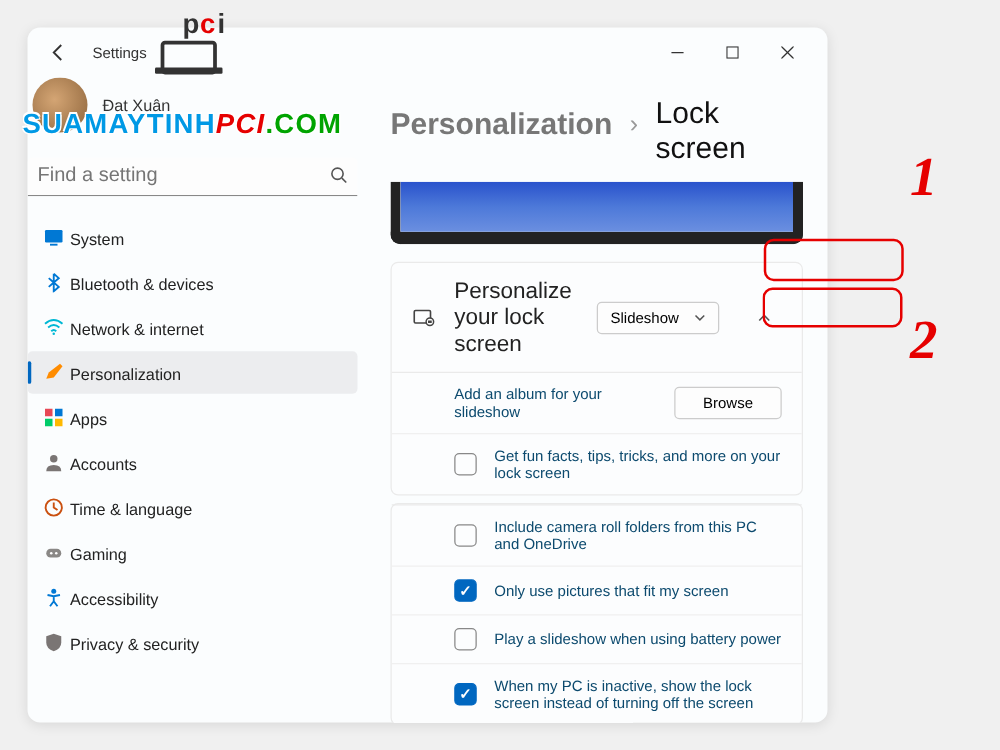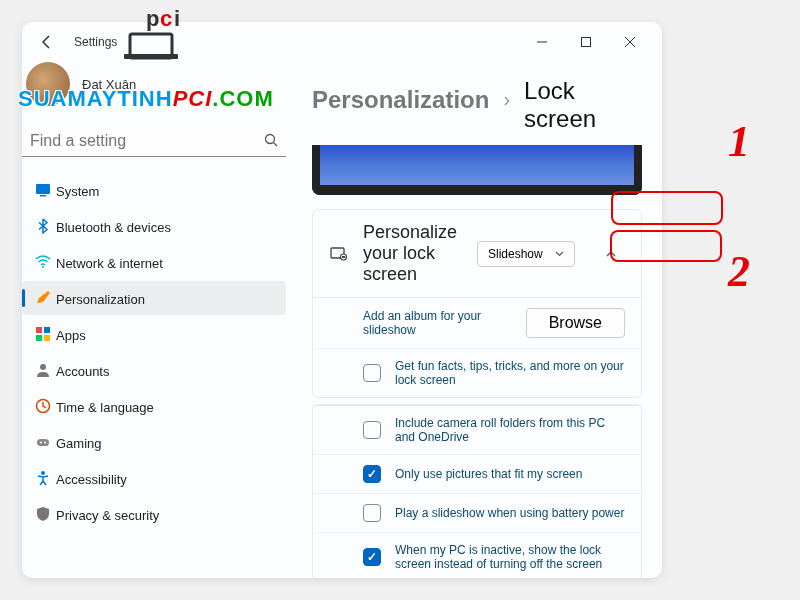--- a/index.html
+++ b/index.html
@@ -33,21 +33,21 @@
 .preview { width: 100%; height: 50px; background: linear-gradient(180deg, #2952cc 0%, #4d79d9 50%, #6b8fe0 100%); border-radius: 0 0 8px 8px; margin-bottom: 14px; position: relative; border-left: 8px solid #222; border-right: 8px solid #222; border-bottom: 10px solid #222; }
 .card { background: #fcfdfe; border: 1px solid #eaeaea; border-radius: 6px; margin-bottom: 6px; }
 .card-header { display: flex; align-items: center; padding: 12px 16px; gap: 14px; }
 .card-icon { width: 20px; height: 20px; display: flex; align-items: center; justify-content: center; color: #444; }
 .card-title { flex: 1; font-size: 18px; color: #222; }
 .dropdown { border: 1px solid #ccc; border-radius: 4px; padding: 5px 10px; font-size: 12px; display: flex; align-items: center; gap: 12px; min-width: 98px; justify-content: space-between; background: #fdfdfd; }
 .expand-btn { width: 28px; height: 28px; display: flex; align-items: center; justify-content: center; font-size: 12px; color: #666; margin-left: 8px; }
 .sub-row { display: flex; align-items: center; padding: 10px 16px 10px 50px; gap: 14px; border-top: 1px solid #f0f0f0; }
 .sub-row-first { border-top: 1px solid #eaeaea; }
 .sub-label { flex: 1; font-size: 12px; color: #0c4a6e; }
-.browse-btn { border: 1px solid #ccc; border-radius: 4px; padding: 5px 22px; font-size: 16px; background: #fdfdfd; }
+.browse-btn { border: 1px solid #ccc; border-radius: 4px; padding: 5px 22px; font-size: 12px; background: #fdfdfd; }
 .checkbox { width: 18px; height: 18px; border: 1px solid #888; border-radius: 4px; display: flex; align-items: center; justify-content: center; flex-shrink: 0; }
 .checkbox.checked { background: #0067c0; border-color: #0067c0; color: #fff; }
 .checkbox.checked::after { content: '✓'; font-size: 12px; font-weight: bold; }
 .watermark-logo { position: absolute; top: 4px; left: 124px; z-index: 10; pointer-events: none; }
 .watermark-text { position: absolute; top: 86px; left: 18px; z-index: 10; font-family: Arial Black, sans-serif; font-weight: 900; font-size: 22px; letter-spacing: 1px; pointer-events: none; white-space: nowrap; }
 .wm-blue { color: #0099e5; text-shadow: 1px 1px 0 #fff, -1px -1px 0 #fff, 1px -1px 0 #fff, -1px 1px 0 #fff; }
 .wm-red { color: #e60000; text-shadow: 1px 1px 0 #fff, -1px -1px 0 #fff, 1px -1px 0 #fff, -1px 1px 0 #fff; font-style: italic; }
 .wm-green { color: #00a400; text-shadow: 1px 1px 0 #fff, -1px -1px 0 #fff, 1px -1px 0 #fff, -1px 1px 0 #fff; }
 .annotation-1 { position: absolute; top: 116px; right: 50px; z-index: 20; font-family: 'Segoe Script', cursive; font-size: 44px; font-weight: bold; font-style: italic; color: #e60000; pointer-events: none; }
 .annotation-2 { position: absolute; top: 246px; right: 50px; z-index: 20; font-family: 'Segoe Script', cursive; font-size: 44px; font-weight: bold; font-style: italic; color: #e60000; pointer-events: none; }

